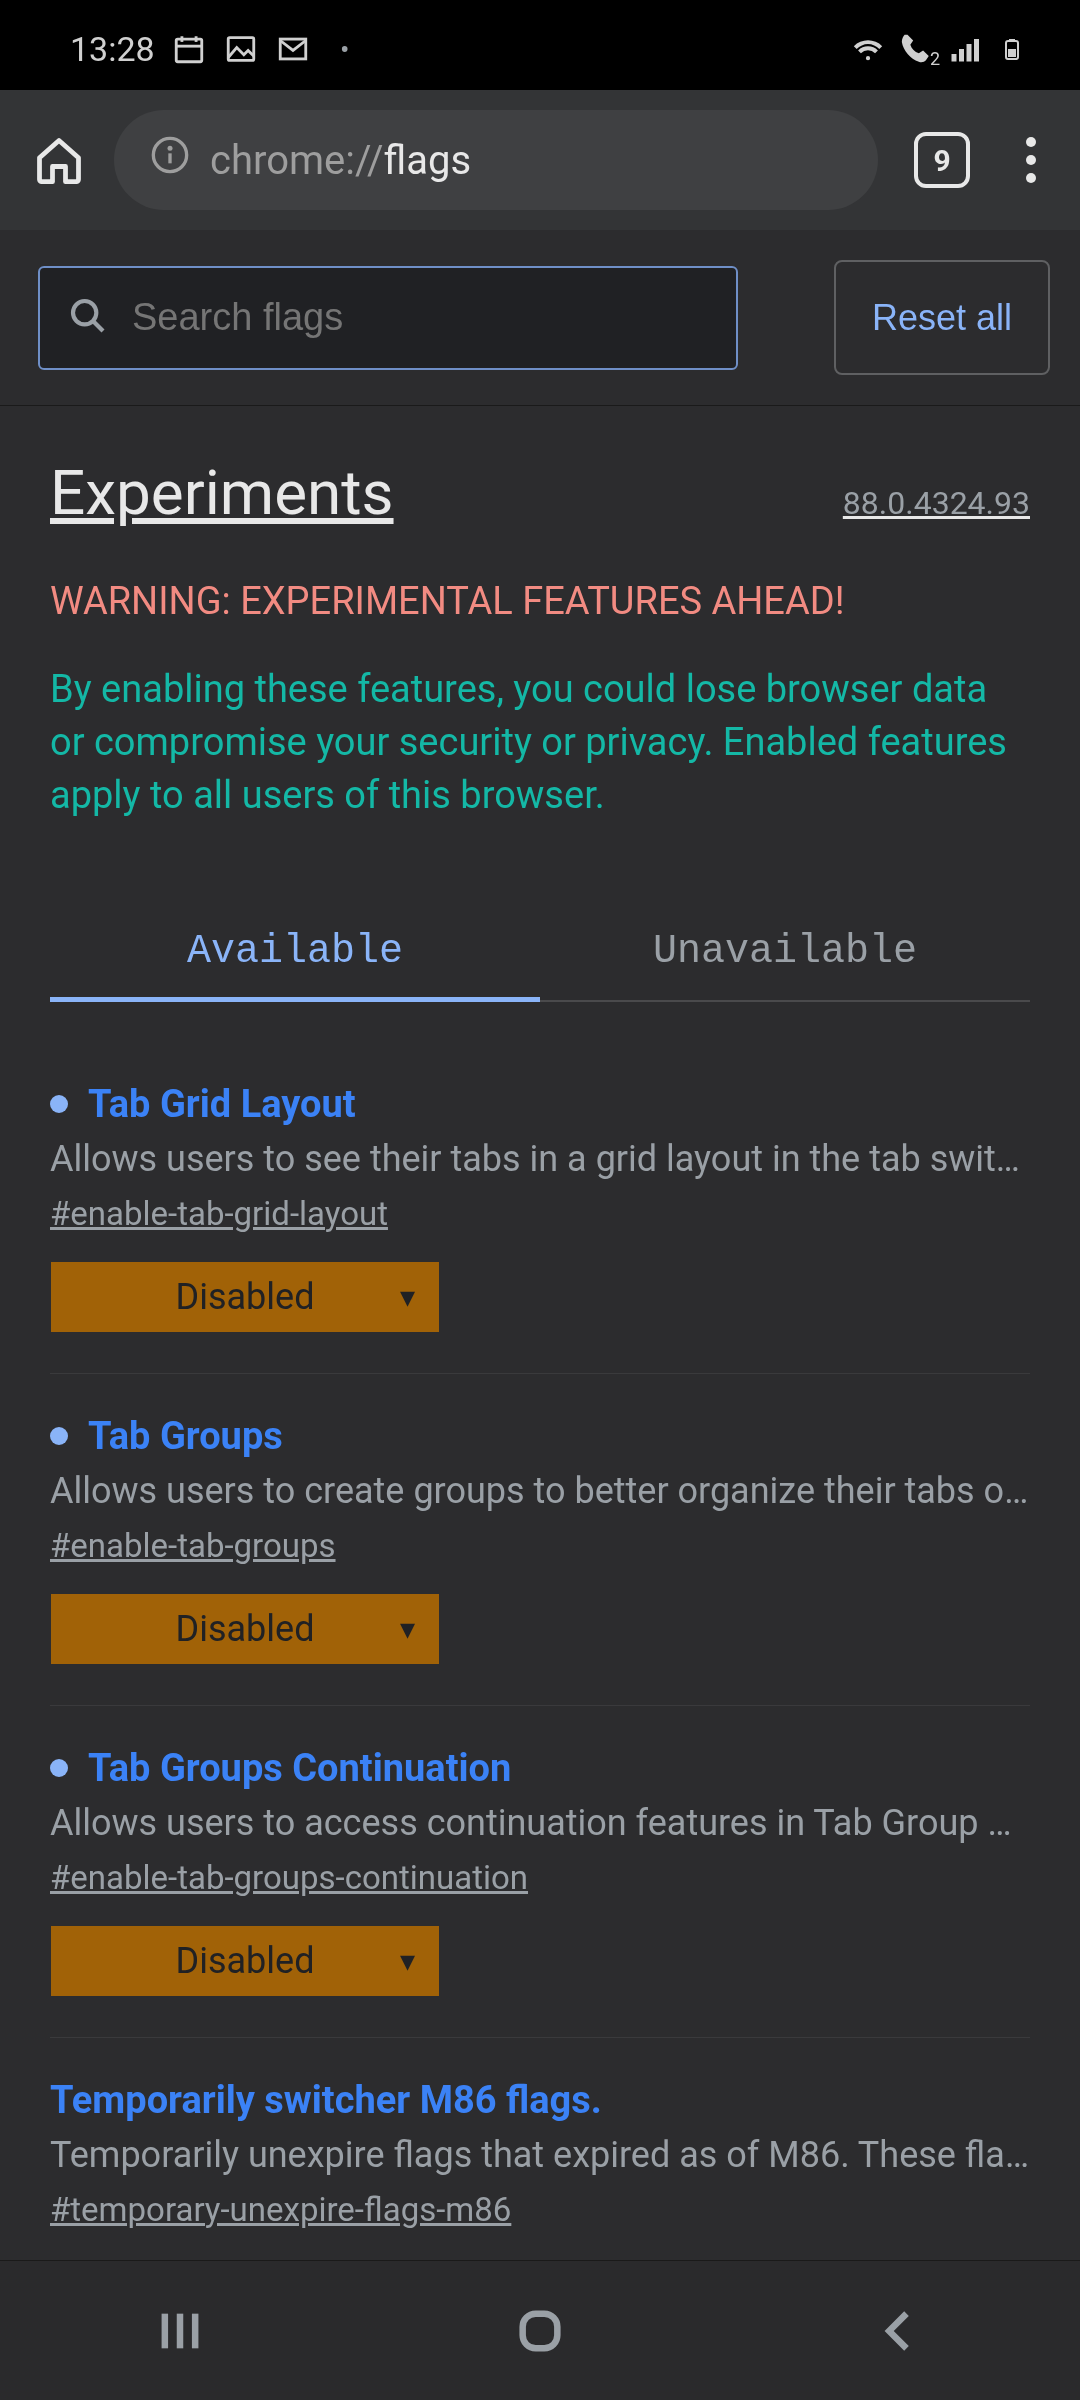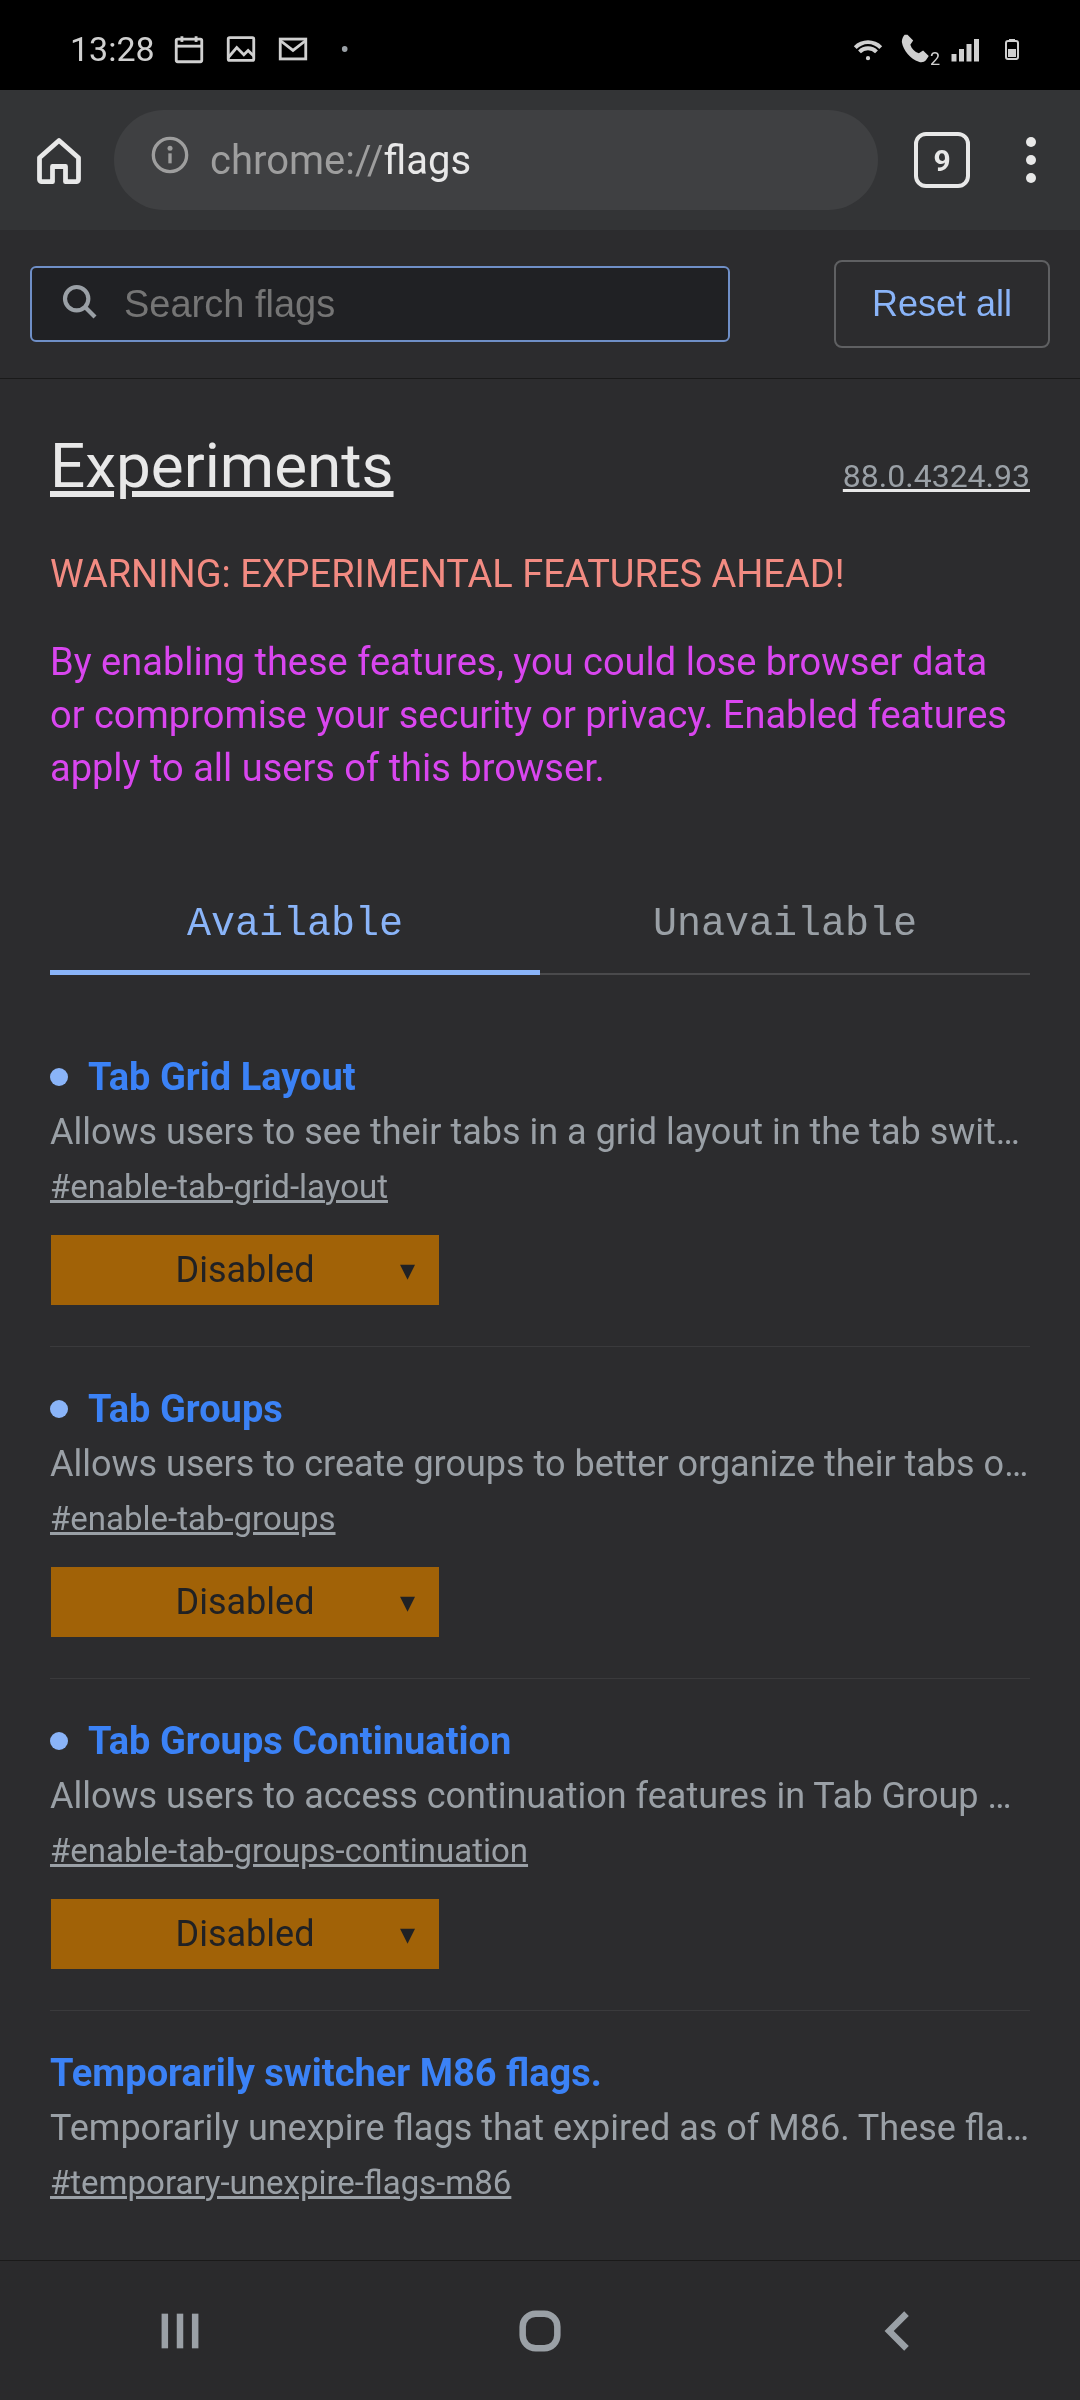--- a/index.html
+++ b/index.html
@@ -67,41 +67,42 @@
   }
   .search-row {
     display:flex;
     align-items:center;
     padding: 30px 30px 30px 30px;
     gap: 30px;
     border-bottom: 1px solid #1a1a1a;
   }
   .search-box {
     flex: 0 0 700px;
-    height: 76px;
+    height: 104px;
     background: #202124;
     border: 2px solid #6f8fc7;
     border-radius: 6px;
     display:flex;
     align-items:center;
     padding: 0 28px;
     gap: 24px;
+    margin-left: 8px;
   }
   .search-box input {
     background: transparent;
     border: none;
     outline: none;
     color: #9aa0a6;
     font-size: 38px;
     flex:1;
   }
   .search-ic { color:#9aa0a6; }
   .reset-btn {
     margin-left:auto;
-    height: 88px;
+    height: 115px;
     padding: 0 36px;
     border: 2px solid #5f6062;
     border-radius: 8px;
     color: #8ab4f8;
     font-size: 36px;
     font-weight: 500;
     display:flex; align-items:center;
     background: transparent;
   }
 
@@ -118,21 +119,21 @@
   .warning {
     padding: 30px 50px 20px 50px;
     font-size: 38px;
     color: #f28b82;
     font-weight: 400;
   }
   .warning-body {
     padding: 20px 50px 40px 50px;
     font-size: 38px;
     line-height: 1.4;
-    color: #d946ef;
+    color: #14b8a6;
   }
 
   .tabs {
     display:flex;
     margin: 40px 50px 0 50px;
     border-bottom: 2px solid #4a4a4c;
   }
   .tab {
     flex:1;
     text-align:center;

